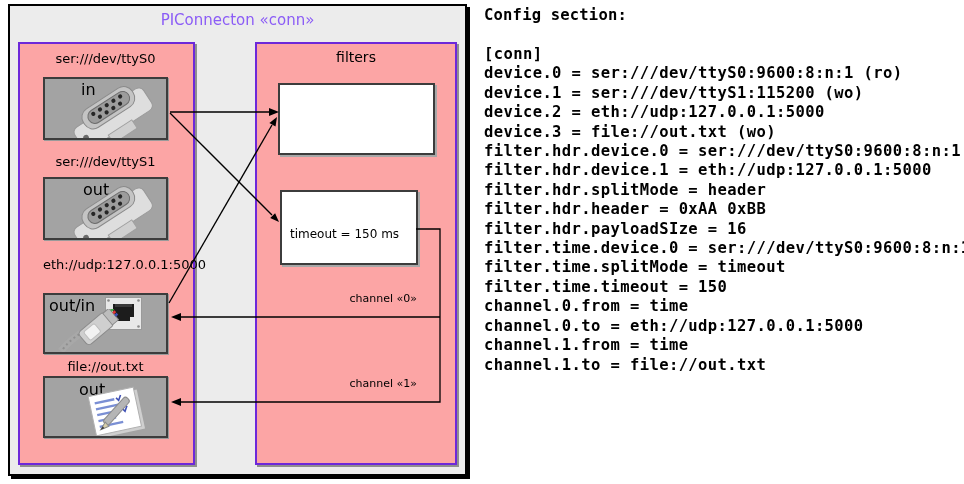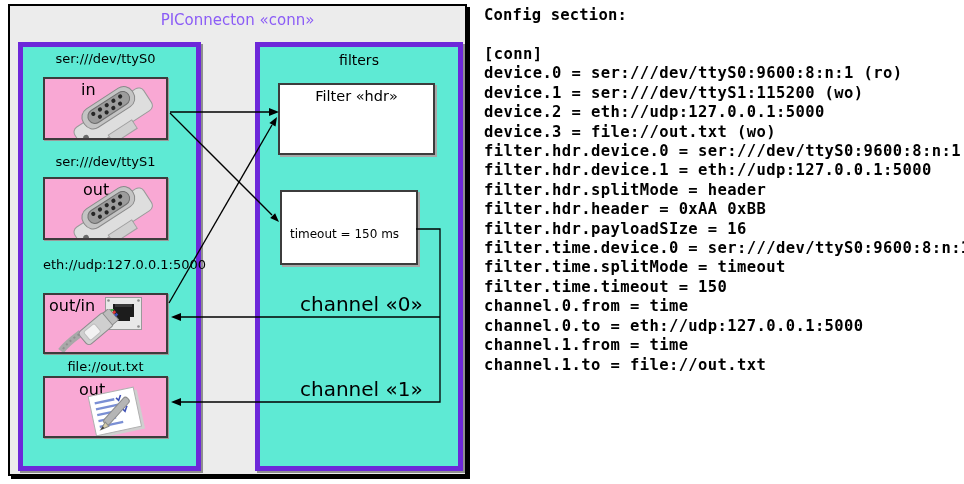--- a/index.html
+++ b/index.html
@@ -12,55 +12,55 @@
   .outer-box{
     position:absolute;left:8px;top:4px;width:455px;height:468px;
     background:#ececec;border:2px solid #000;box-shadow:3px 3px 0 0 #000;
   }
   .outer-title{
     position:absolute;left:0;top:5px;width:100%;text-align:center;
     font-size:15px;color:#8b5cf6;
   }
   
   .panel{
-    position:absolute;background:#5eead4;border:5px solid #6d28d9;
+    position:absolute;background:#fca5a5;border:2px solid #6d28d9;
     box-shadow:2px 2px 0 0 #8f8f8f;
   }
   .panel-left{left:18px;top:42px;width:173px;height:419px;}
   .panel-filters{left:255px;top:42px;width:198px;height:419px;}
   .filters-title{
     position:absolute;left:0;top:5px;width:100%;text-align:center;font-size:14px;
   }
   
   .dev-label{
     position:absolute;left:43px;width:125px;text-align:center;font-size:13px;
     white-space:nowrap;
   }
   .dev-box{
-    position:absolute;left:43px;width:121px;background:#f9a8d4;
+    position:absolute;left:43px;width:121px;background:#a3a3a3;
     border:2px solid #3c3c3c;box-shadow:1px 1px 0 0 #9a9a9a;overflow:hidden;
     z-index:2;
   }
   .dir-label{position:absolute;font-size:16px;line-height:17px;white-space:nowrap;}
   
   .filter-box{
     position:absolute;background:#fff;border:2px solid #3c3c3c;
     box-shadow:2px 2px 0 0 #a8a8a8;z-index:2;
   }
   .filter-title{
     position:absolute;left:0;top:3px;width:100%;text-align:center;font-size:14.5px;
   }
   .filter-props{
     position:absolute;left:8px;font-size:12px;line-height:17px;white-space:nowrap;
   }
   .fb-hdr{left:278px;top:83px;width:153px;height:68px;}
   .fb-time{left:280px;top:190px;width:134px;height:71px;}
   
   .channel-label{
-    position:absolute;left:300px;width:117px;text-align:right;font-size:20px;
+    position:absolute;left:300px;width:117px;text-align:right;font-size:11px;
     white-space:nowrap;z-index:3;
   }
   
   .wires{
     position:absolute;left:0;top:0;width:964px;height:484px;
     pointer-events:none;z-index:5;
   }
   .wires path{stroke:#000;stroke-width:1.3;fill:none;}
   .wires polygon{fill:#000;stroke:none;}
   
@@ -170,21 +170,20 @@
     </g>
     <g transform="rotate(4 40 30)">
       <rect x="34" y="14" width="7" height="34" rx="3" transform="rotate(38 40 30)" fill="#b5b5b5" stroke="#8a8a8a"></rect>
       <polygon points="23,49 31,45 27,41" fill="#d8cfa8" stroke="#8a8a8a"></polygon>
       <polygon points="23,49 26.5,47.2 24.8,45.4" fill="#3a3a3a"></polygon>
     </g>
   </svg>
 </div>
 
 <div class="filter-box fb-hdr">
-  <div class="filter-title">Filter «hdr»</div>
   <div class="filter-props" style="top:27px;">
   </div>
 </div>
 
 <div class="filter-box fb-time">
   <div class="filter-props" style="top:34px;">
     <div>timeout = 150 ms</div>
   </div>
 </div>
 

